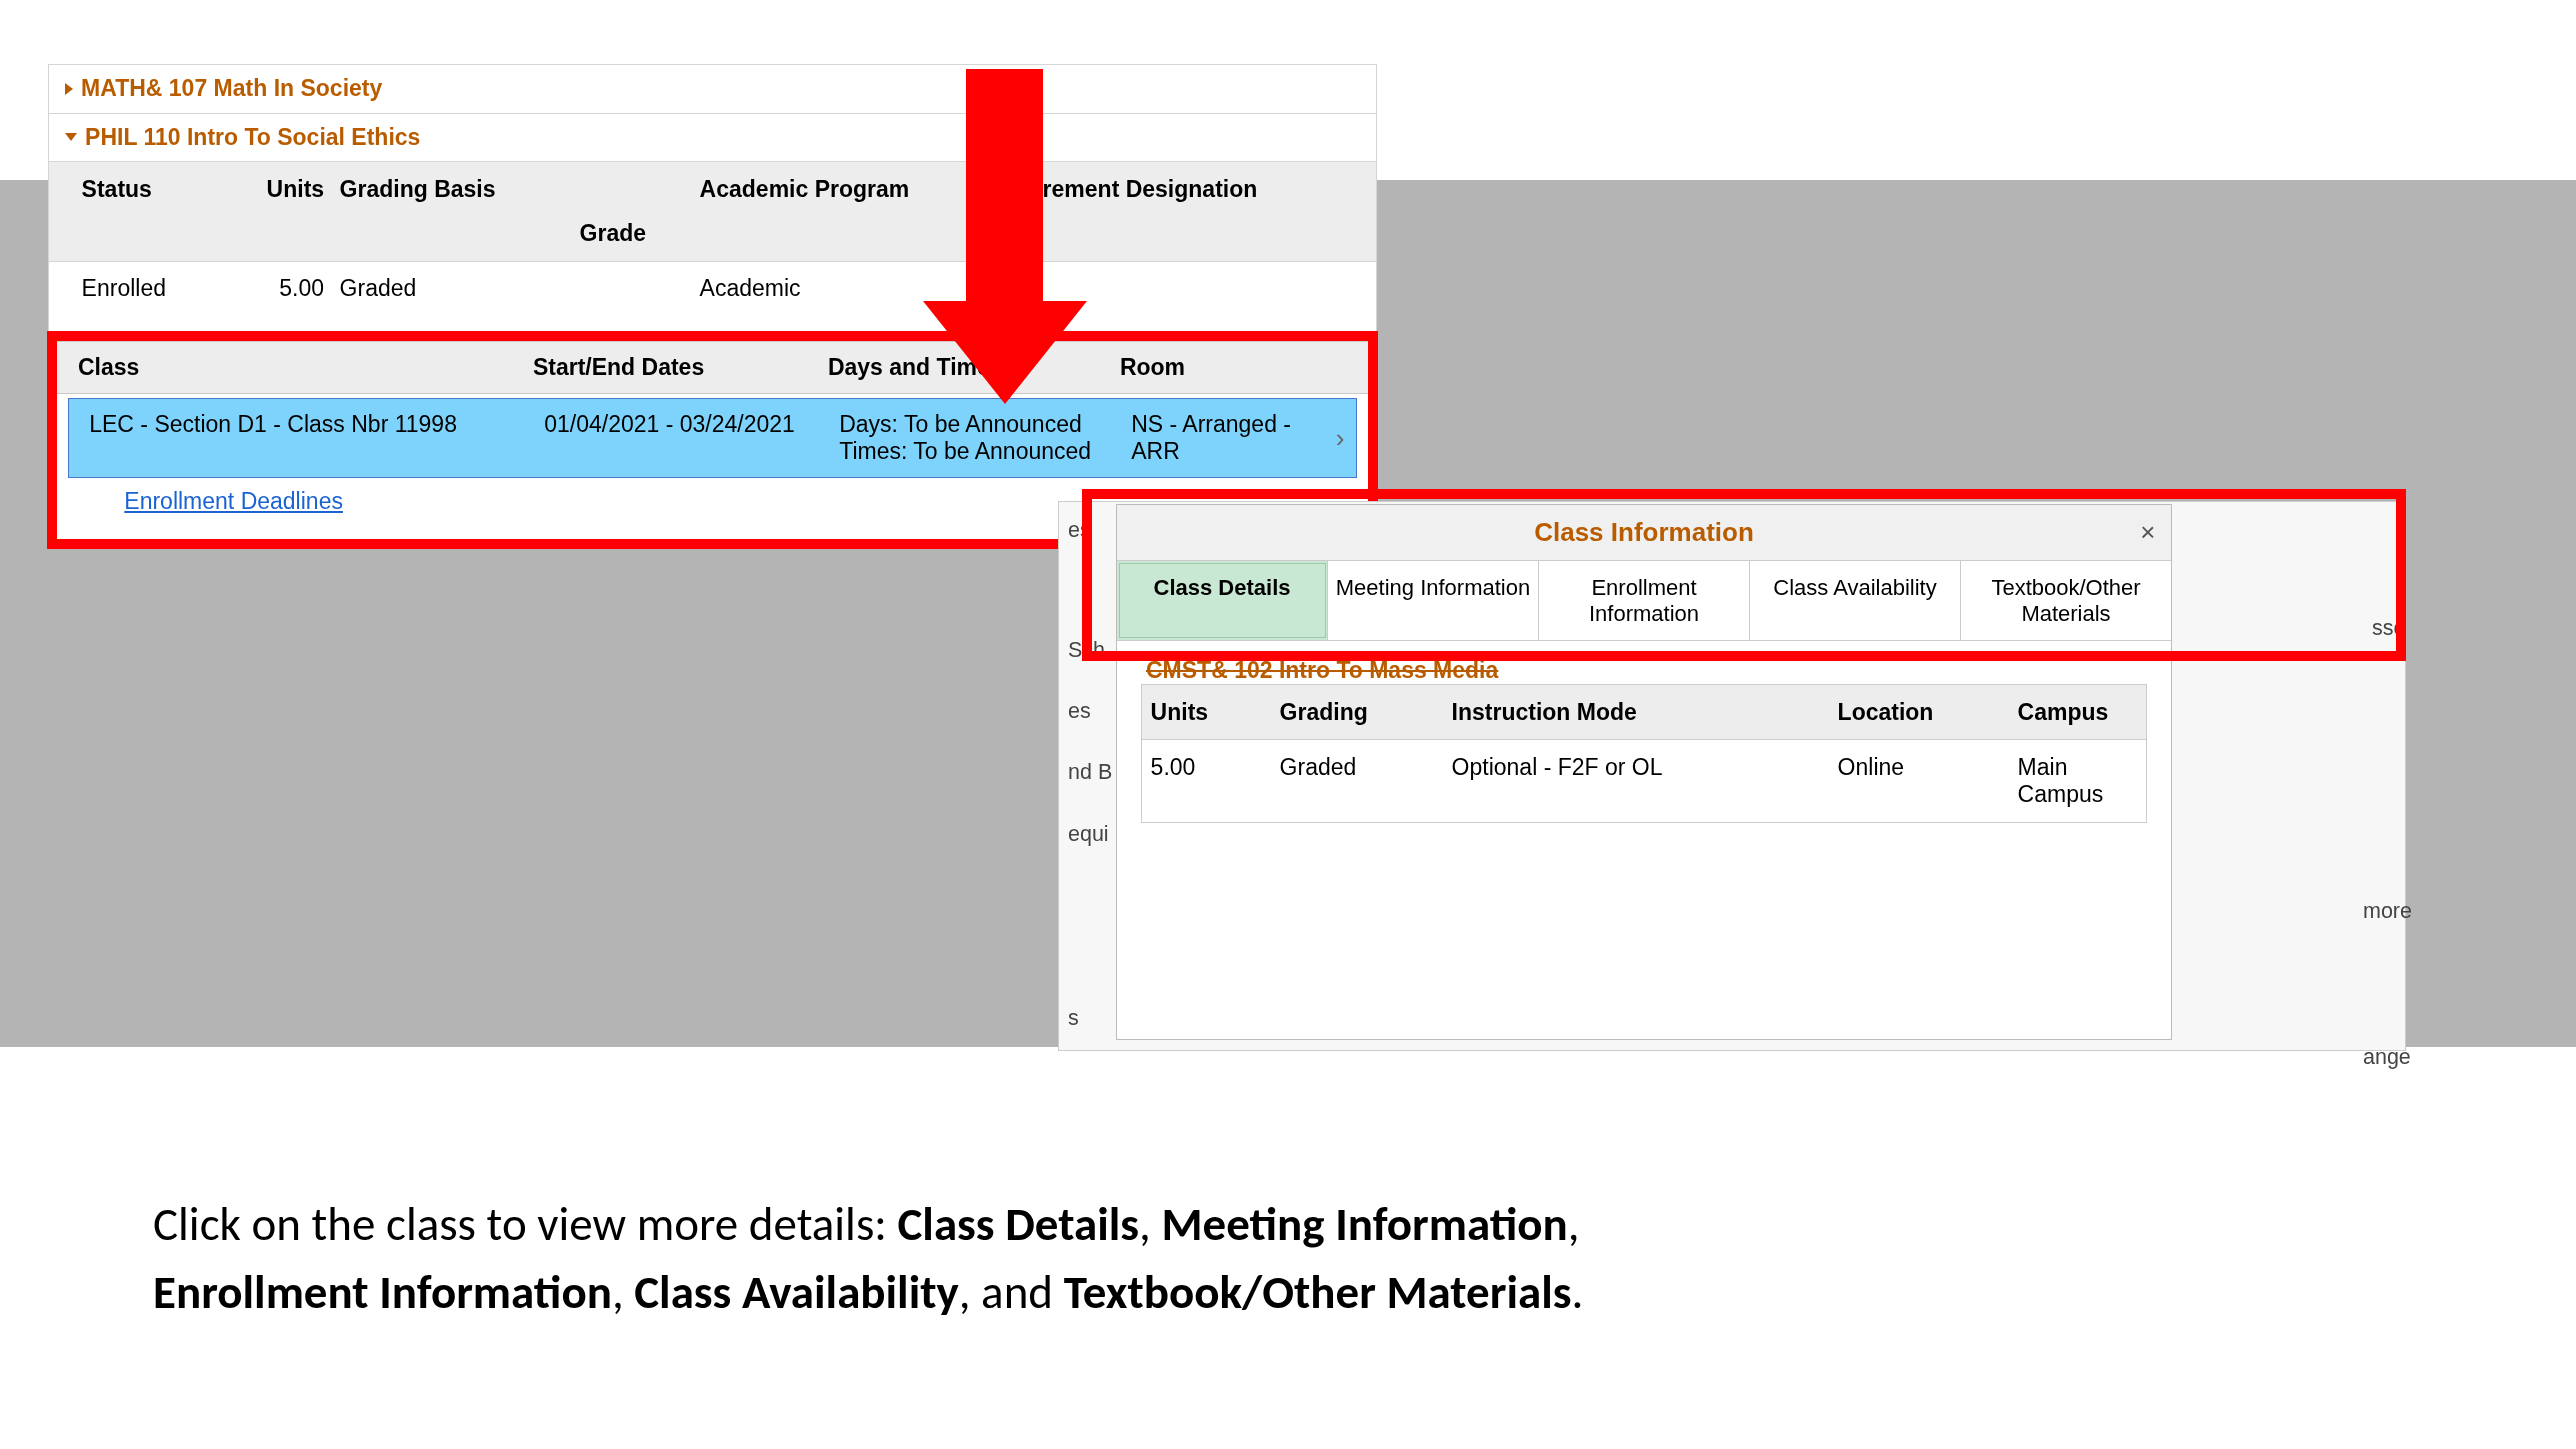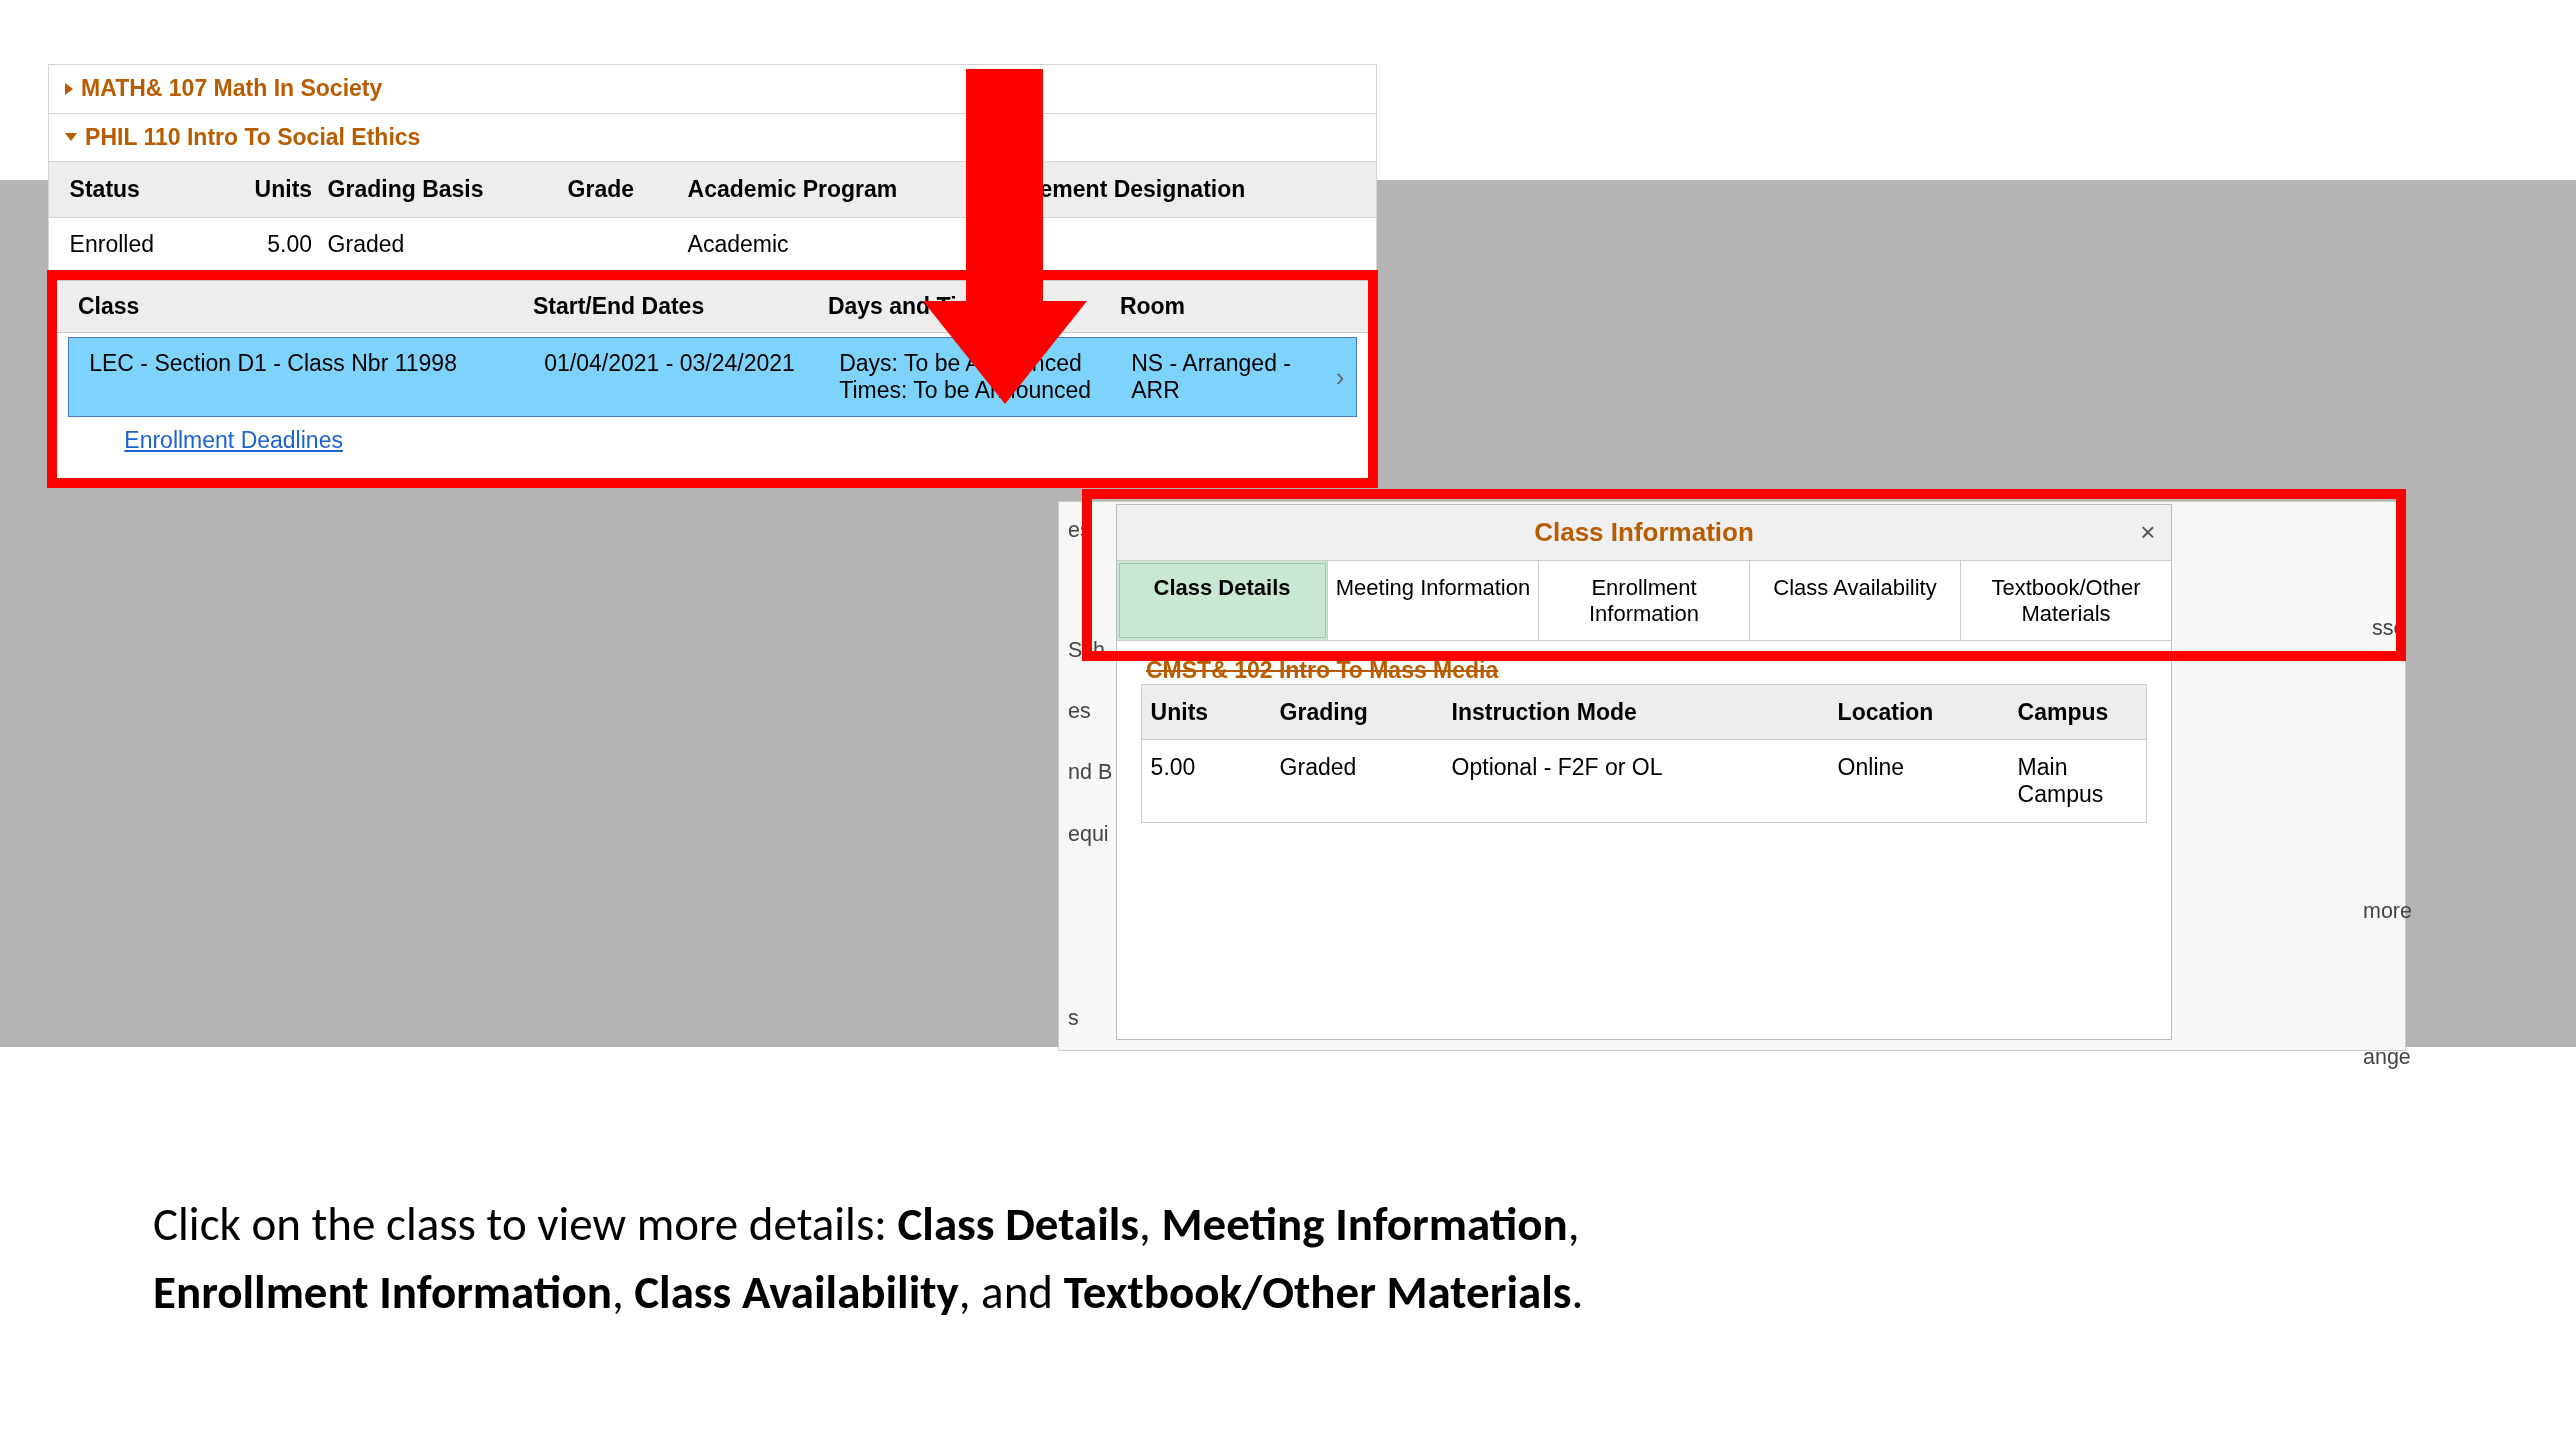--- a/index.html
+++ b/index.html
@@ -60,24 +60,24 @@
     .tbl-hdr {
       background: #ededed;
       border-bottom: 0.9px solid #d5d5d5;
     }
     .status-row, .tbl-hdr-row {
       display: flex;
       padding: 13.7px 20.6px;
       font-size: 23px;
     }
     .tbl-hdr-row { font-weight: bold; }
-    .col-status { width: 172px; }
+    .col-status { width: 172px; margin-left: 12px; }
     .col-units  { width: 86px; text-align: right; padding-right: 15.5px;}
     .col-grading{ width: 240px; }
-    .col-grade  { width: 120px; }
+    .col-grade  { width: 120px; margin-top: 44px; }
     .col-acad   { width: 343px; }
     .col-req    { flex: 1; }
 
     
     .red-wrap {
       border: 10.3px solid #ff0000;
       margin: -1.7px;
       position: relative;
       padding-bottom: 21px;
     }

